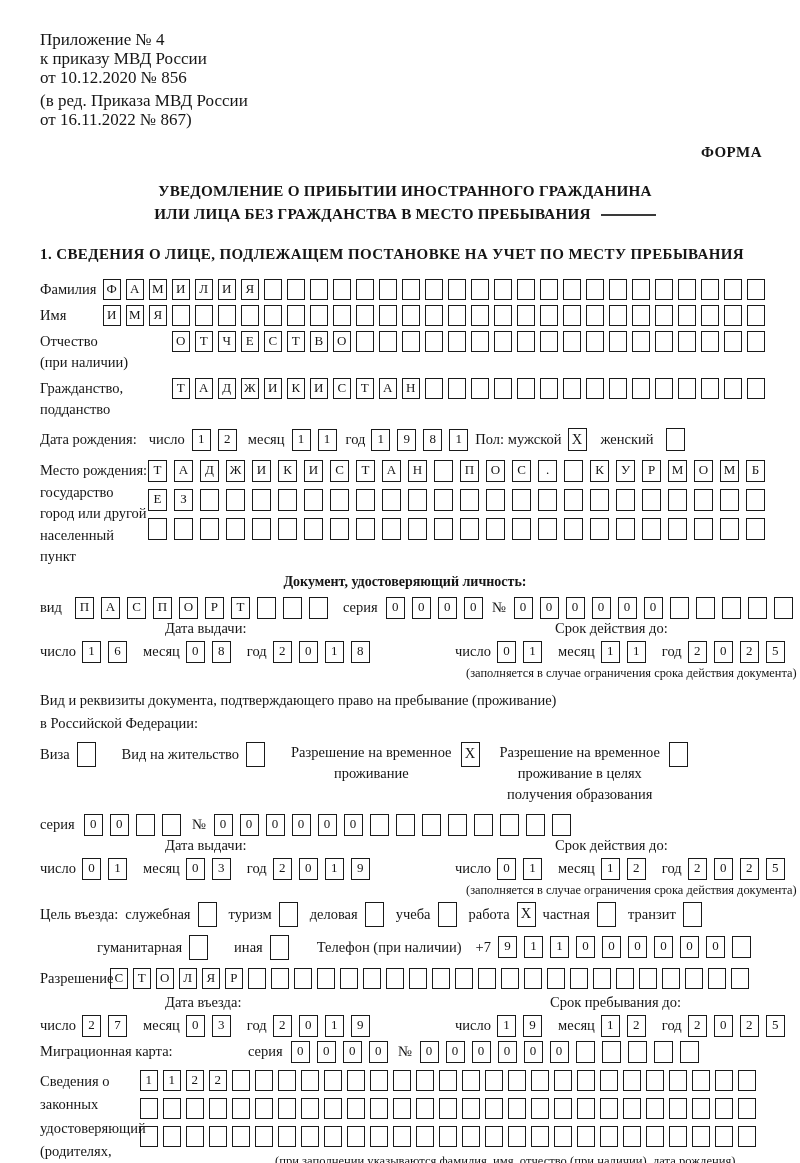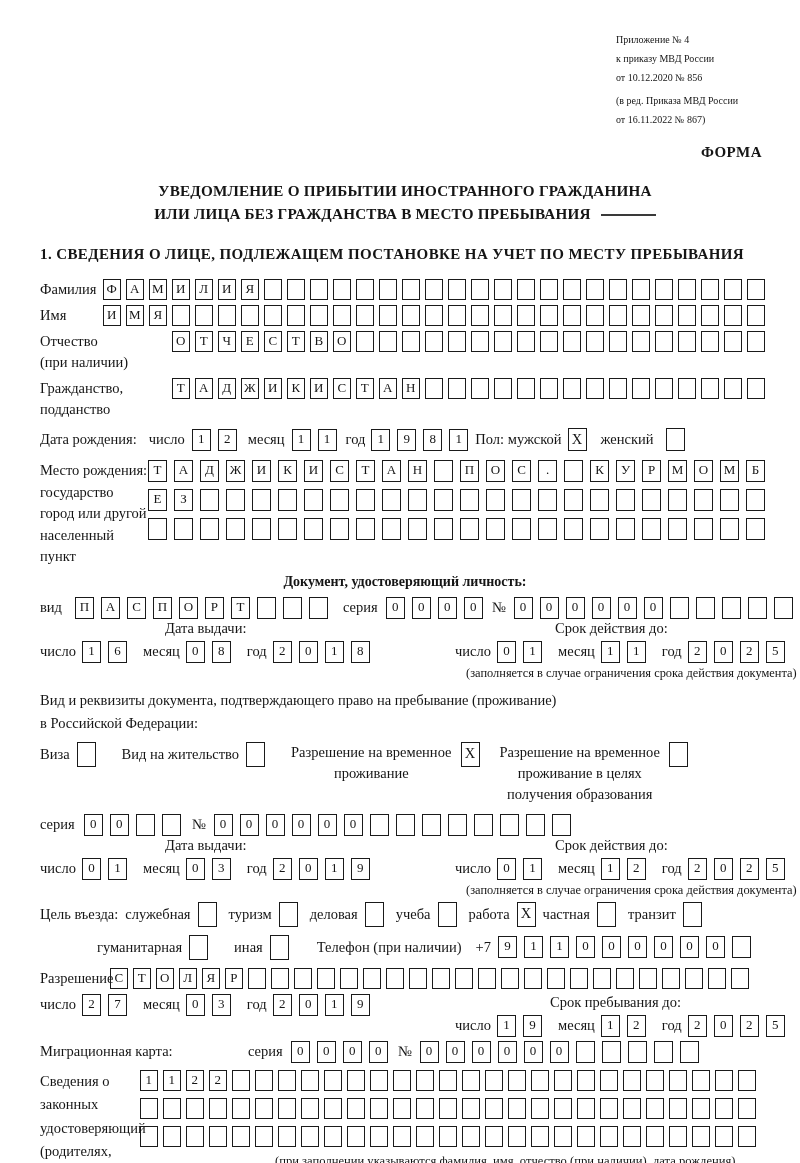--- a/index.html
+++ b/index.html
@@ -1,19 +1,19 @@
 <!DOCTYPE html>
 <html><head>
 <meta charset="utf-8">
 <style>
   html,body{margin:0;padding:0;background:#e8e8e8;}
   .page{width:800px;height:1163px;box-sizing:border-box;padding:30px 30px 0 40px;background:#ffffff;
         font-family:"Liberation Serif","DejaVu Serif",serif;color:#151515;font-size:14.5px;overflow:hidden;position:relative;}
   
-  .appendix{margin-left:576px;font-size:10px;line-height:19px;white-space:nowrap;}
+  .appendix{font-size:17px;line-height:19px;white-space:nowrap;}
   .appendix .rev{margin-top:4px;}
   .forma{margin-top:15px;text-align:right;padding-right:8px;font-weight:bold;font-size:15px;letter-spacing:.5px;}
   
   .title{margin-top:18px;text-align:center;font-weight:bold;font-size:15.2px;line-height:23px;letter-spacing:.2px;}
   .uline{display:inline-block;width:55px;height:2px;background:#3a3a3a;margin-left:10px;vertical-align:3px;}
   .sec{margin-top:21px;font-weight:bold;font-size:15px;letter-spacing:.4px;white-space:nowrap;}
   
   .frow{display:flex;align-items:flex-start;margin-bottom:5px;}
   .inl{display:flex;align-items:center;}
   .flbl{font-size:14.5px;line-height:21px;flex:none;}
@@ -621,20 +621,21 @@
         <span class="cb"></span>
         <span class="cb"></span>
         <span class="cb"></span>
         <span class="cb"></span>
         <span class="cb"></span>
       </span>
   </div>
 
   <div class="duo">
     <div class="col-l">
+      <div class="duo-head hl">Дата въезда:</div>
       <div class="dgrp">
         <span class="dlbl">число</span>
         <span class="boxes sp">
             <span class="cb">2</span>
             <span class="cb">7</span>
           </span>
         <span class="dlbl">месяц</span>
         <span class="boxes sp">
             <span class="cb">0</span>
             <span class="cb">3</span>

